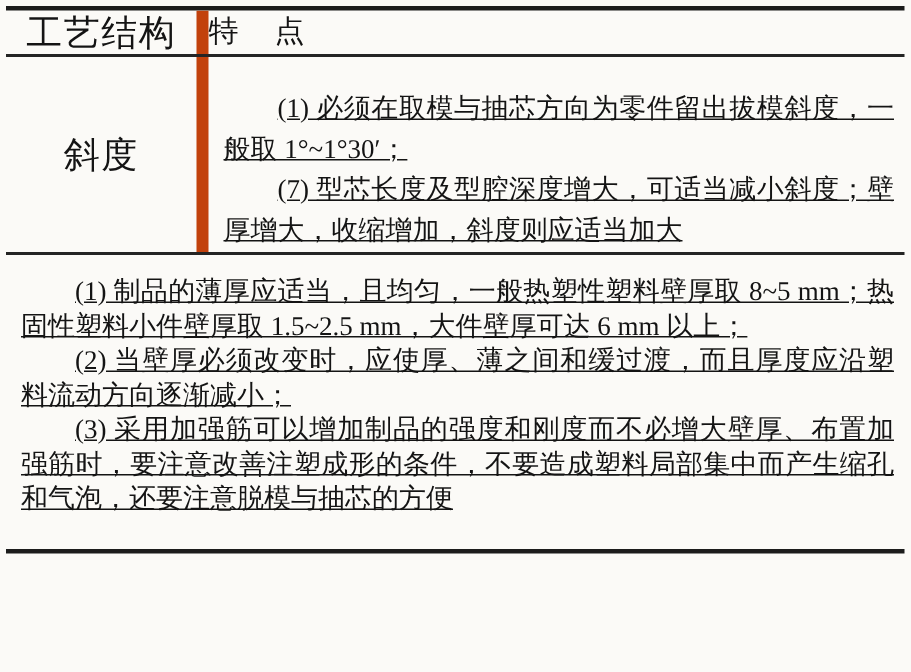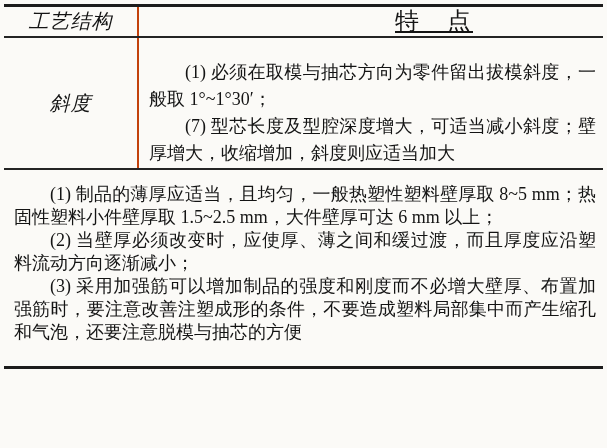--- a/index.html
+++ b/index.html
@@ -15,47 +15,47 @@
   .tbl {
     position: absolute; left: 4px; top: 4px; width: 599px;
     border-top: 3px solid #1c1c1c;
     border-bottom: 3px solid #1c1c1c;
   }
   .row { display: flex; border-bottom: 2px solid #242424; overflow: hidden; }
   .row:last-child { border-bottom: none; }
 
   .cell-l {
     flex: 0 0 135px; width: 135px;
-    border-right: 2px solid #c2410c;
+    border-right: 8px solid #c2410c;
     display: flex; align-items: center; justify-content: center;
-    font-size: 20px; letter-spacing: 1px; font-style: italic;
+    font-size: 24px; letter-spacing: 1px;
   }
   .cell-r { flex: 1 1 auto; min-width: 0; }
 
   
   .row-head { height: 31px; }
   .row-head .cell-r {
-    text-align: right; font-size: 24px; line-height: 29px;
-    padding-right: 130px; letter-spacing: 2px; text-decoration: underline;
+    text-align: left; font-size: 20px; line-height: 29px;
+    padding-right: 130px; letter-spacing: 2px;
   }
 
   
   .row-slope  { height: 132px; }
   .row-wall   { height: 196px; }
   .row-fillet { height: 78px; }
 
   .content {
     padding-left: 10px; padding-right: 7px;
     font-size: 18px; text-align: justify;
   }
   .row-slope  .content { padding-top: 21px; line-height: 27px; }
   .row-wall   .content { padding-top: 13px; line-height: 23px; }
   .row-fillet .content { padding-top: 12px; line-height: 26px; }
 
-  .content p { text-indent: 2em; }
+  .content p { text-indent: 2em; text-decoration: underline; }
 </style>
 </head>
 <body>
 
 <div class="page">
   <div class="tbl">
 
     <div class="row row-head">
       <div class="cell-l">工艺结构</div>
       <div class="cell-r">特　点</div>

